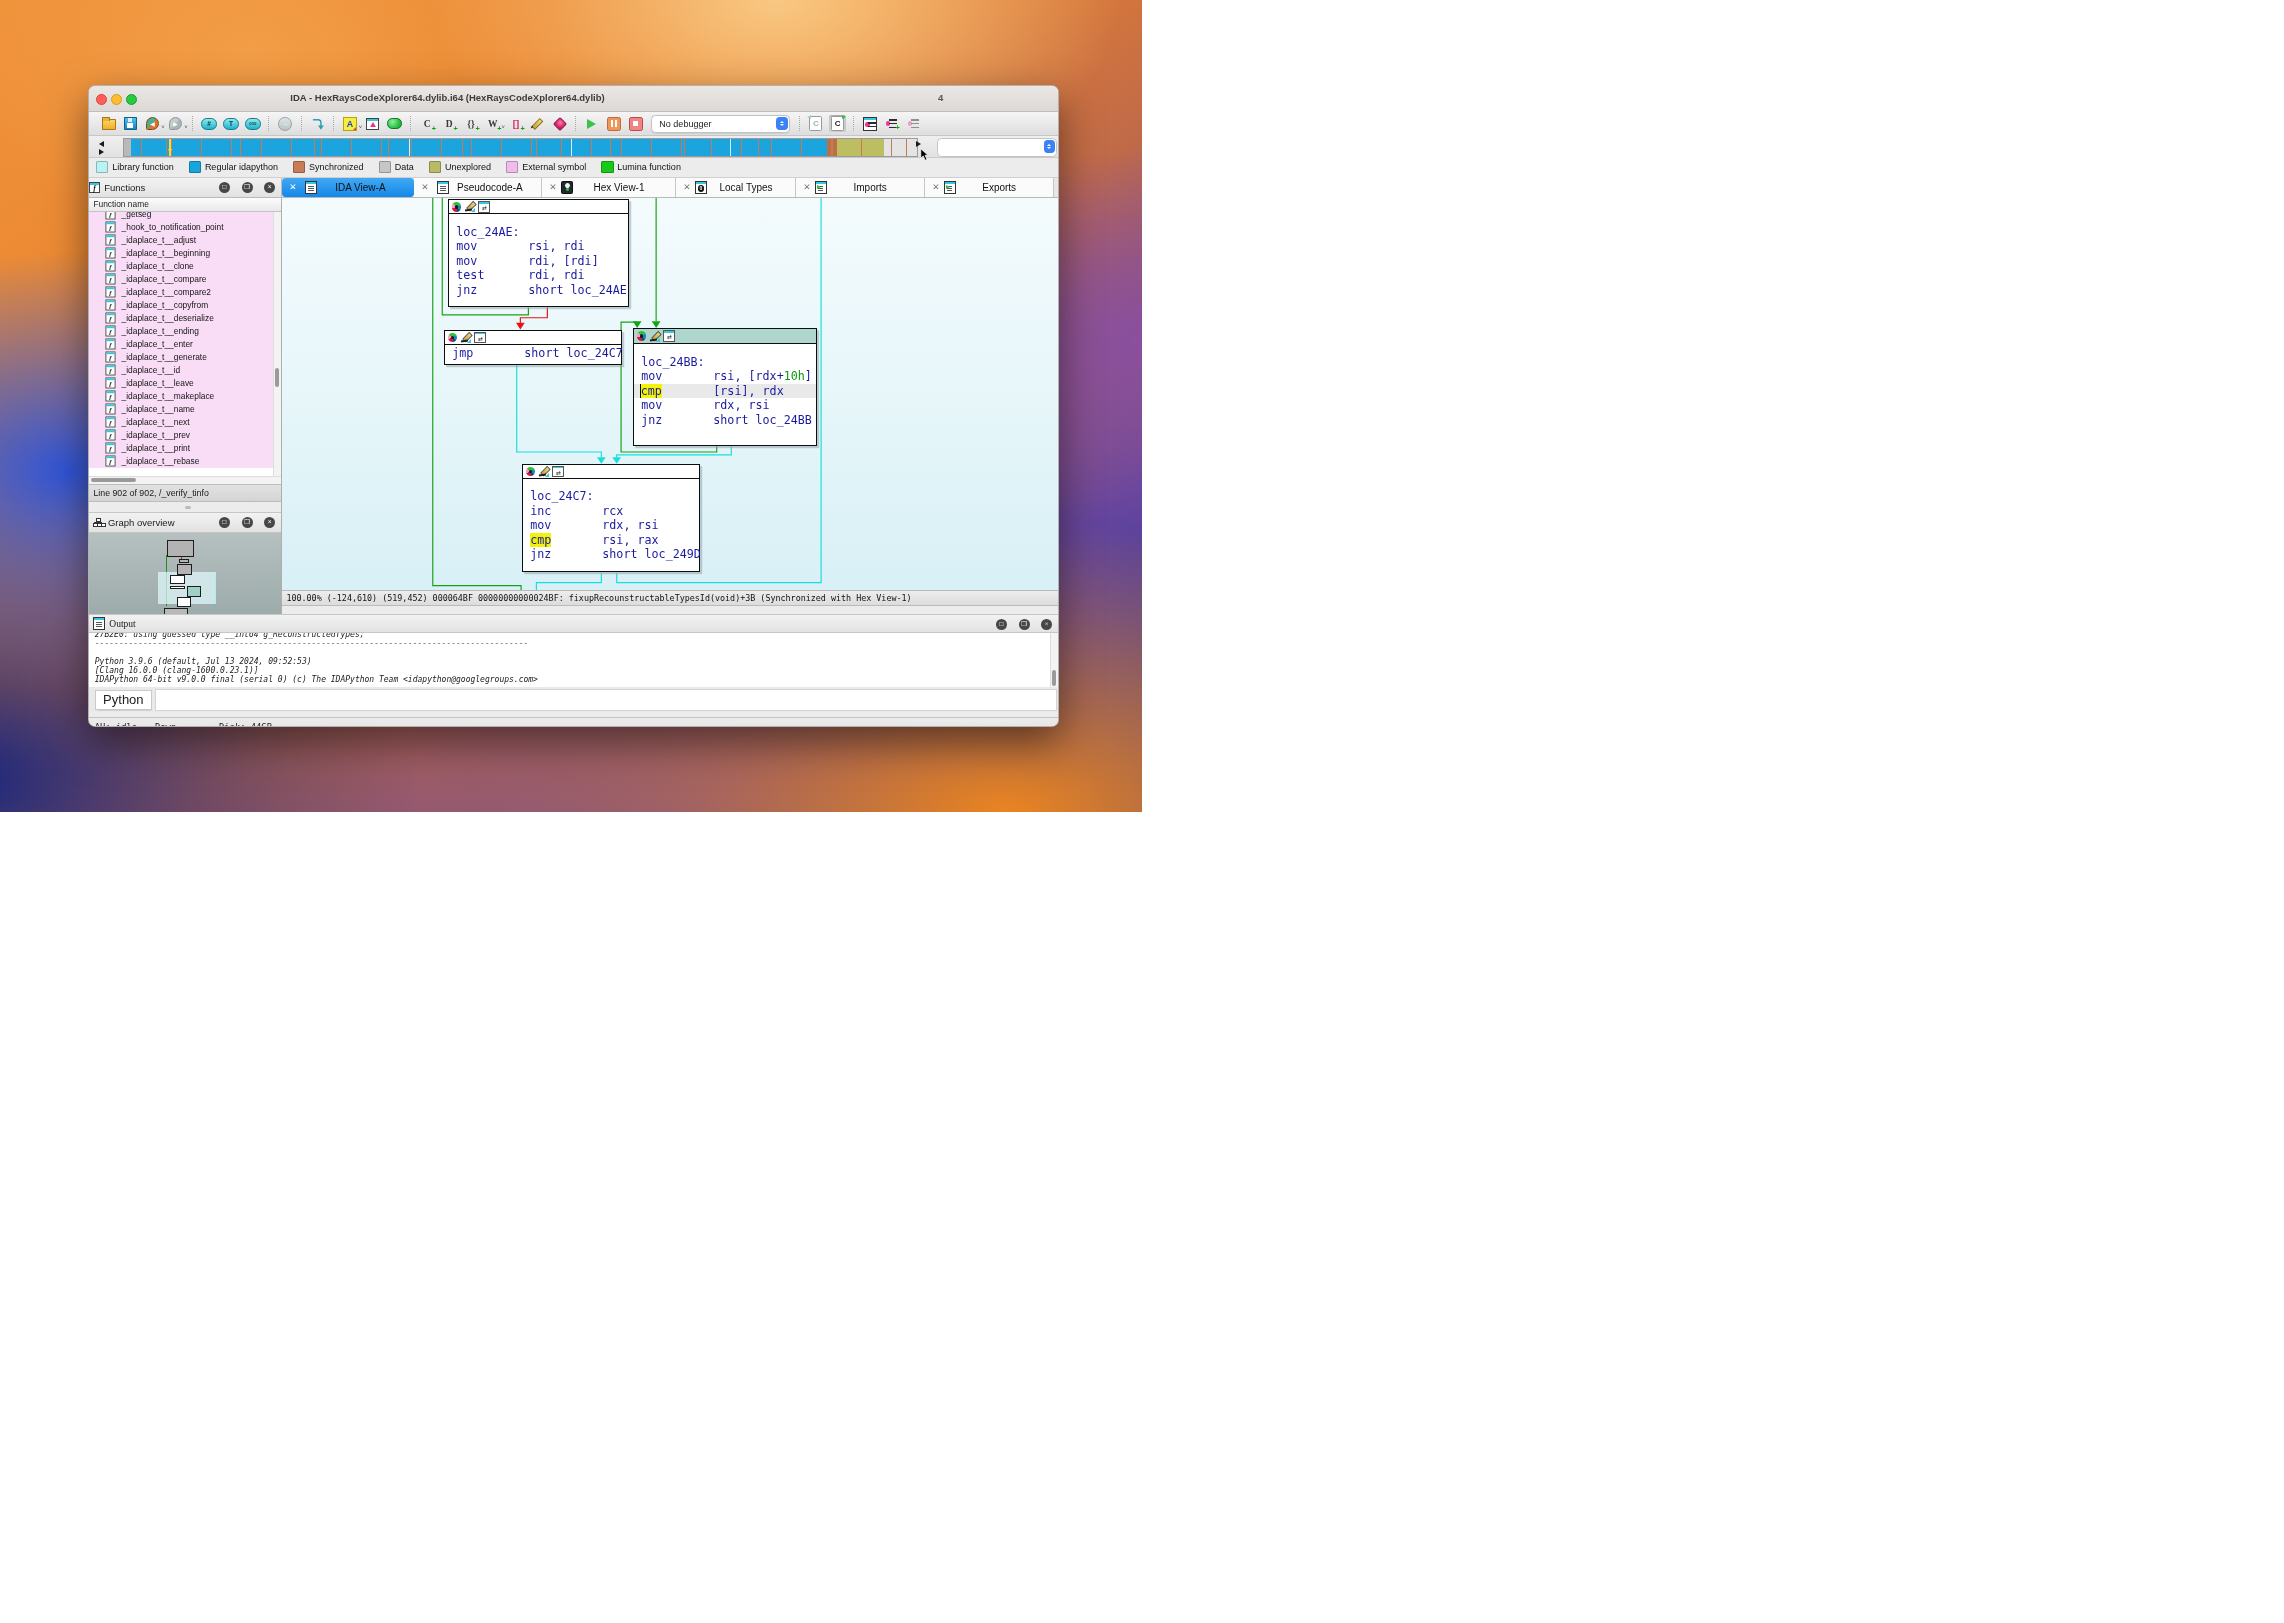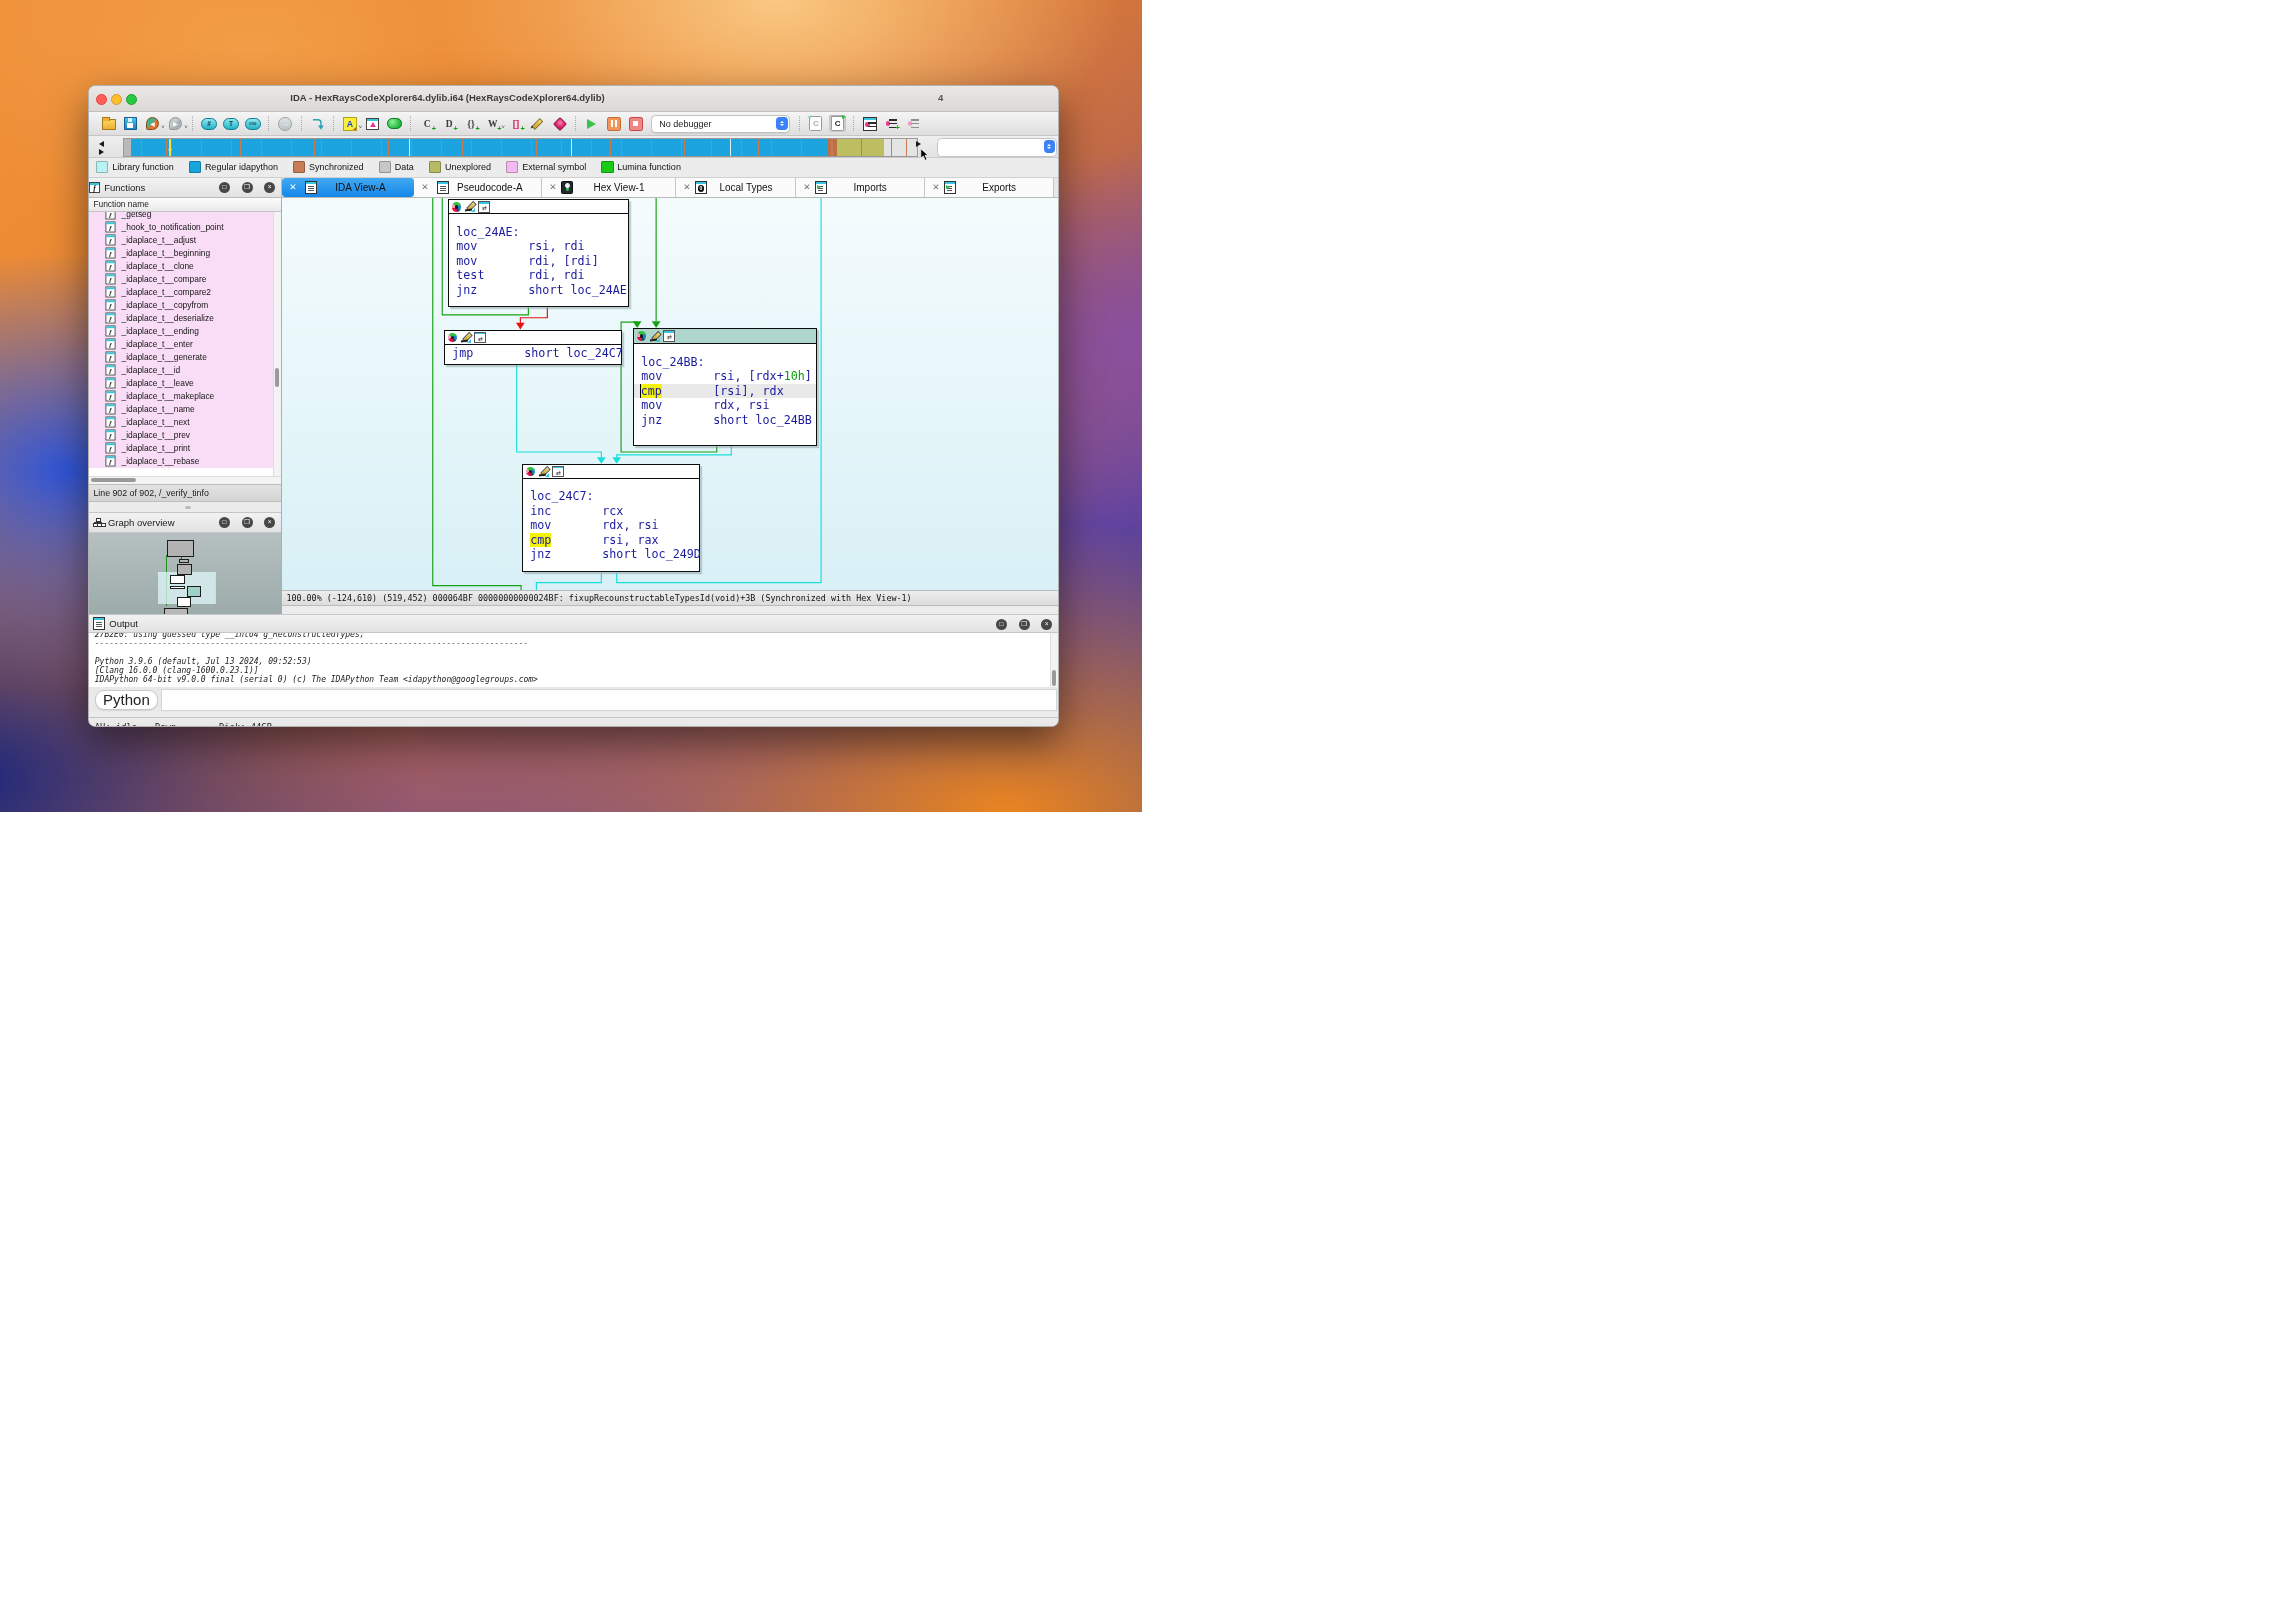--- a/index.html
+++ b/index.html
@@ -238,28 +238,28 @@
   .gline .mn .mtext{display:inline-block;}
   .gline .mn.hl .mtext{background:#f2f20a;}
   .gline .mn.caret .mtext{border-left:1.5px solid #000;margin-left:-1.5px;}
   .gline .green{color:#0a9b0a;}
   .zoomstatus{height:14.6px;background:linear-gradient(#ededed,#dcdcdc);border-top:0.7px solid #bbb;
     border-bottom:0.7px solid #bbb;font-family:"DejaVu Sans Mono",monospace;font-size:8.4px;color:#111;
     display:flex;align-items:center;padding-left:4.4px;white-space:nowrap;overflow:hidden;flex:none;}
   .canvfill{flex:1;background:#ececec;}
   
   .outhdr{height:17.5px;background:linear-gradient(#f2f2f2,#e2e2e2);border-top:0.7px solid #c6c6c6;
-    border-bottom:0.7px solid #c6c6c6;display:flex;align-items:center;position:relative;}
+    border-bottom:0.7px solid #c6c6c6;display:flex;align-items:center;position:relative;font-family:Liberation Serif, serif;}
   .outbody{height:54px;background:#fff;position:relative;overflow:hidden;
     font-family:"DejaVu Sans Mono",monospace;font-size:8px;line-height:9px;color:#1a1a1a;}
   .outbody .olines{position:absolute;left:5.8px;top:-3.7px;right:8.8px;white-space:pre;font-style:italic;}
   .outbody .vscroll .thumb{top:auto;bottom:1.5px;height:16px;}
   .pyrow{height:25px;background:#e9e9e9;display:flex;align-items:center;padding-left:5.8px;gap:0;}
-  .pychip{height:17.5px;background:#fff;border:0.7px solid #c9c9c9;border-radius:9px;padding:0 7.3px;
-    font-size:15px;color:#222;display:flex;align-items:center;box-shadow:0 0.7px 0.7px rgba(0,0,0,.1);z-index:2;}
+  .pychip{height:17.5px;background:#fff;border:0.7px solid #c9c9c9;border-radius:0;padding:0 7.3px;
+    font-size:13px;color:#222;display:flex;align-items:center;box-shadow:0 0.7px 0.7px rgba(0,0,0,.1);z-index:2;}
   .pyinput{flex:1;height:17.5px;background:#fff;border:0.7px solid #d4d4d4;margin-left:2.9px;margin-right:1.5px;}
   .gapfill{height:4.4px;background:#ececec;}
   
   .statusbar{height:19px;background:linear-gradient(#ececec,#e0e0e0);border-top:0.7px solid #c4c4c4;
     font-family:"DejaVu Sans Mono",monospace;font-size:8.8px;color:#222;position:relative;}
   .statusbar span{position:absolute;top:4.4px;}
   .sb-au{left:5.8px;} .sb-net{left:66px;} .sb-disk{left:130px;}
 </style>
 </head>
 <body>

